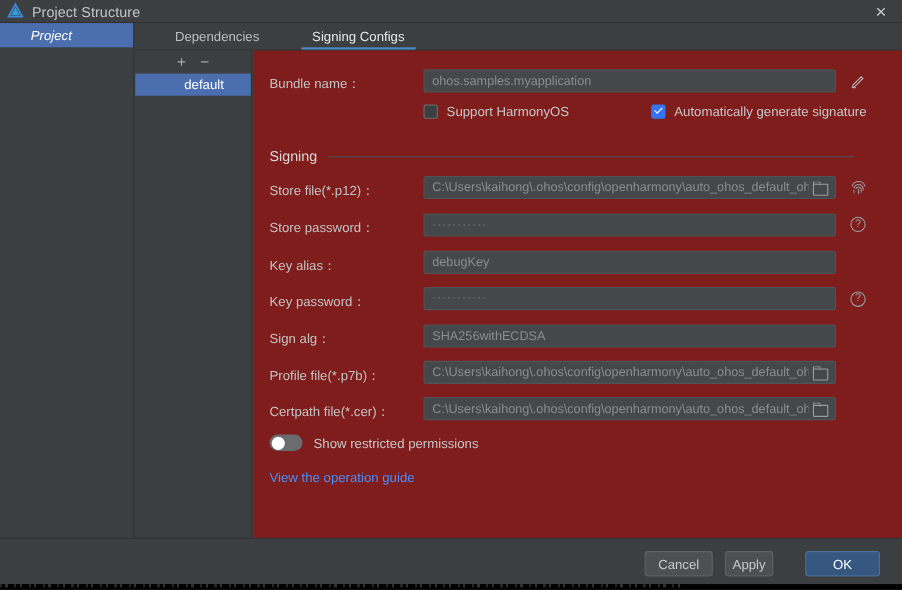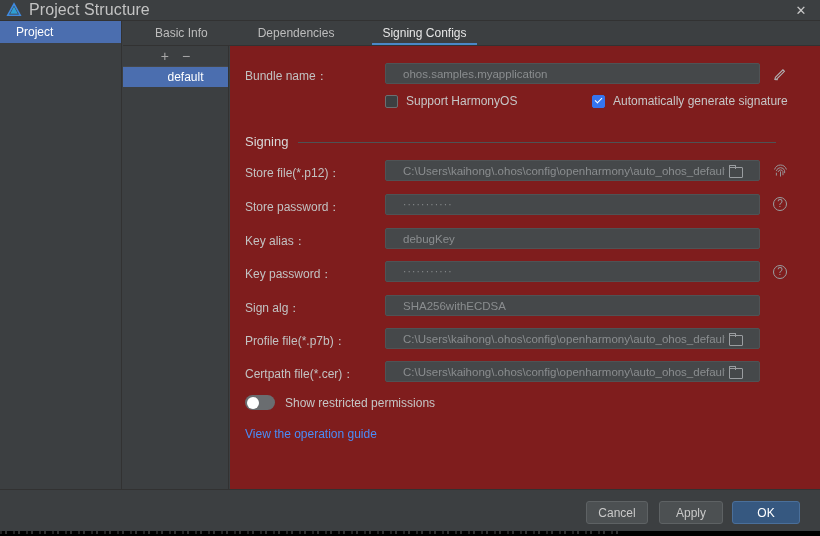--- a/index.html
+++ b/index.html
@@ -19,38 +19,38 @@
 
   
   .titlebar {
     position: absolute; left: 0; top: 0; width: 820px; height: 21px;
     background: #3c3f41;
     display: flex; align-items: center;
     border-bottom: 1px solid #323232;
   }
   .app-icon { width: 16px; height: 16px; margin-left: 6px; flex: 0 0 auto; }
   .title-text {
-    margin-left: 7px; font-size: 16px; color: #c3c3c3;
+    margin-left: 7px; font-size: 13px; color: #c3c3c3;
     letter-spacing: .1px;
   }
   .close-btn {
     position: absolute; right: 0; top: 0; width: 38px; height: 21px;
     display: flex; align-items: center; justify-content: center;
     color: #c8c8c8; font-size: 13px; line-height: 1;
   }
 
   
   .tree-panel {
     position: absolute; left: 0; top: 21px; width: 122px; height: 468px;
     background: #3c3f41;
     border-right: 1px solid #323232;
   }
   .tree-item {
     height: 22px; display: flex; align-items: center;
-    padding-left: 16px; font-size: 12px; color: #bfbfbf;
+    padding-left: 28px; font-size: 12px; color: #bfbfbf; font-style: italic;
   }
   .tree-item.selected { background: #4b6eaf; color: #ffffff; }
 
   
   .list-col {
     position: absolute; left: 123px; top: 46px; width: 106px; height: 443px;
     background: #3c3f41;
     border-right: 1px solid #323232;
   }
   .list-toolbar {
@@ -94,21 +94,21 @@
   }
   .input {
     position: absolute;
     height: 21px;
     background: #45484a;
     border: 1px solid #4f5355;
     border-radius: 2px;
     color: #8a8d8f;
     font-size: 11.5px;
     display: flex; align-items: center;
-    padding: 0 17px;
+    padding: 0 7px;
     overflow: hidden; white-space: nowrap;
   }
   .input .txt { flex: 1 1 auto; overflow: hidden; text-overflow: clip; }
   .input .dots { letter-spacing: 1.2px; font-size: 10px; color: #8a8d8f; }
   .folder-ico {
     flex: 0 0 auto; width: 13px; height: 11px; margin-left: 4px;
     position: relative;
   }
   .folder-ico::before {
     content: ""; position: absolute; left: 0; top: 2px;
@@ -235,23 +235,20 @@
     <div class="left-sliver-mark"></div>
   </div>
 
   <div class="tree-panel">
     <div class="tree-item selected">
       <span>Project</span>
     </div>
   </div>
 
   <div class="tabstrip">
-    <div class="tab" style="margin-left:18px">
-      <span>Basic Info</span>
-    </div>
     <div class="tab" style="margin-left:22px">
       <span>Dependencies</span>
     </div>
     <div class="tab active" style="margin-left:20px">
       <span>Signing Configs</span>
     </div>
   </div>
 
   <div class="list-col">
     <div class="list-toolbar">
@@ -346,21 +343,21 @@
         <span class="knob"></span>
       </span>
       <span class="toggle-label">Show restricted permissions</span>
     </div>
 
     <div class="link" style="left:15px; top:381px;">View the operation guide</div>
   </div>
 
   <div class="bottombar">
     <div class="btn" style="left:586px; width:62px;">Cancel</div>
-    <div class="btn" style="left:659px; width:64px;">Apply</div>
+    <div class="btn" style="left:659px; width:44px;">Apply</div>
     <div class="btn primary" style="left:732px; width:68px;">OK</div>
   </div>
 
   <div class="black-strip">
     <div class="strip-noise"></div>
   </div>
 
 </div>
 
 </body></html>

